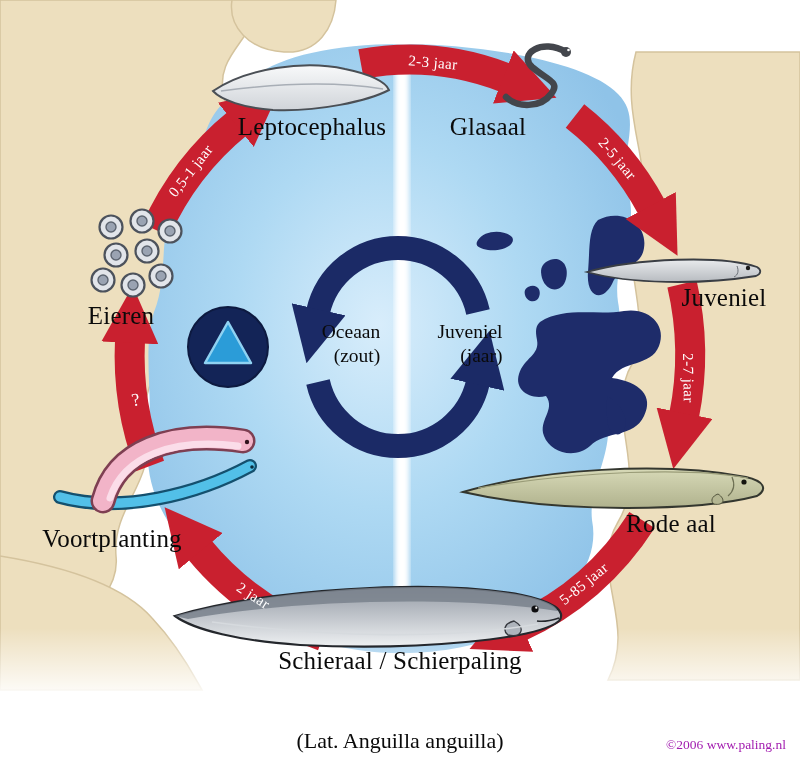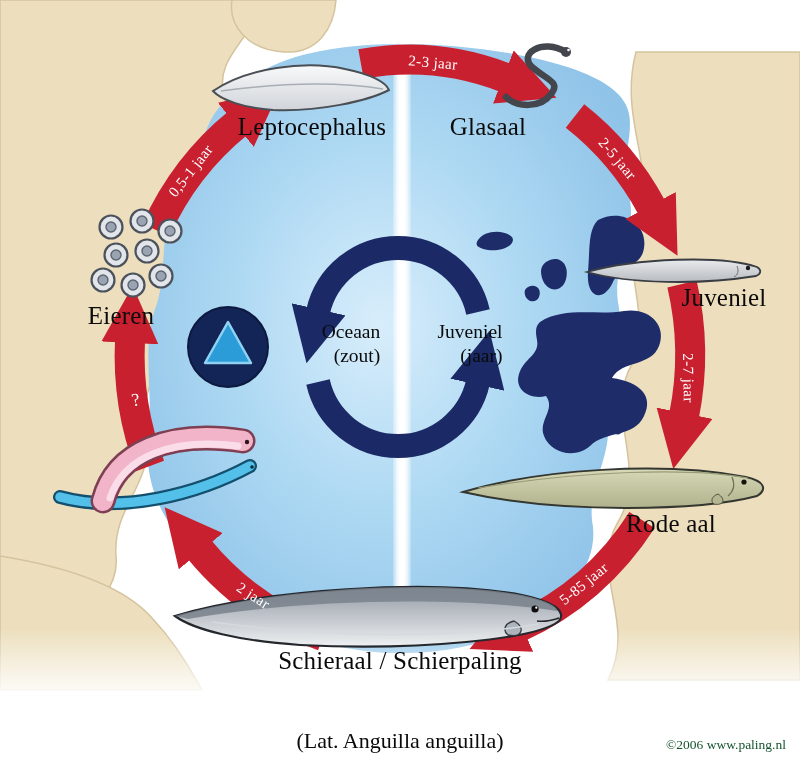--- a/index.html
+++ b/index.html
@@ -5,21 +5,21 @@
   *{margin:0;padding:0;box-sizing:border-box}
   html,body{background:#ffffff}
   .canvas{position:relative;width:800px;height:775px;background:#ffffff;overflow:hidden;
           font-family:"Liberation Serif","DejaVu Serif",serif;color:#0a0a0a}
   svg.bg{position:absolute;left:0;top:0}
   .lbl{position:absolute;transform:translate(-50%,-50%);white-space:nowrap;font-size:25px;letter-spacing:.2px}
   .ring-lbl{position:absolute;white-space:nowrap;font-size:15px;color:#ffffff;letter-spacing:.4px}
   .center-label{position:absolute;transform:translate(-50%,-50%);text-align:right;font-size:19.5px;line-height:1.25}
   .title{position:absolute;transform:translate(-50%,-50%);font-size:25px;white-space:nowrap}
   .subtitle{position:absolute;transform:translate(-50%,-50%);font-size:22px;white-space:nowrap}
-  .copyright{position:absolute;font-size:13.5px;white-space:nowrap;color:#14532d}
+  .copyright{position:absolute;font-size:13.5px;white-space:nowrap;color:#a21caf}
 </style>
 </head>
 <body>
 
 <div class="canvas">
 
   <svg class="bg" width="800" height="775" viewBox="0 0 800 775">
     <defs>
       <radialGradient id="gOcean" cx="48%" cy="46%" r="60%">
         <stop offset="0%" stop-color="#d8edfb"></stop>
@@ -166,20 +166,21 @@
           <circle cx="161" cy="276" r="5"></circle>
       </g>
     </g>
   </svg>
 
   <div class="lbl" style="left:312px;top:127px">Leptocephalus</div>
   <div class="lbl" style="left:488px;top:127px">Glasaal</div>
   <div class="lbl" style="left:724px;top:298px">Juveniel</div>
   <div class="lbl" style="left:671px;top:524px">Rode aal</div>
   <div class="lbl" style="left:400px;top:661px">Schieraal / Schierpaling</div>
+  <div class="lbl" style="left:112px;top:539px">Voortplanting</div>
   <div class="lbl" style="left:121px;top:316px">Eieren</div>
 
   <div class="ring-lbl" style="left:433px;top:63px;transform:translate(-50%,-50%) rotate(5deg)">2-3 jaar</div>
   <div class="ring-lbl" style="left:617px;top:159px;transform:translate(-50%,-50%) rotate(50deg)">2-5 jaar</div>
   <div class="ring-lbl" style="left:688px;top:378px;transform:translate(-50%,-50%) rotate(89deg)">2-7 jaar</div>
   <div class="ring-lbl" style="left:584px;top:584px;transform:translate(-50%,-50%) rotate(-39deg)">5-85 jaar</div>
   <div class="ring-lbl" style="left:253px;top:596px;transform:translate(-50%,-50%) rotate(33deg)">2 jaar</div>
   <div class="ring-lbl" style="left:136px;top:400px;transform:translate(-50%,-50%) rotate(-10deg);font-size:18px">?</div>
   <div class="ring-lbl" style="left:191px;top:171px;transform:translate(-50%,-50%) rotate(-52deg)">0,5-1 jaar</div>
 

